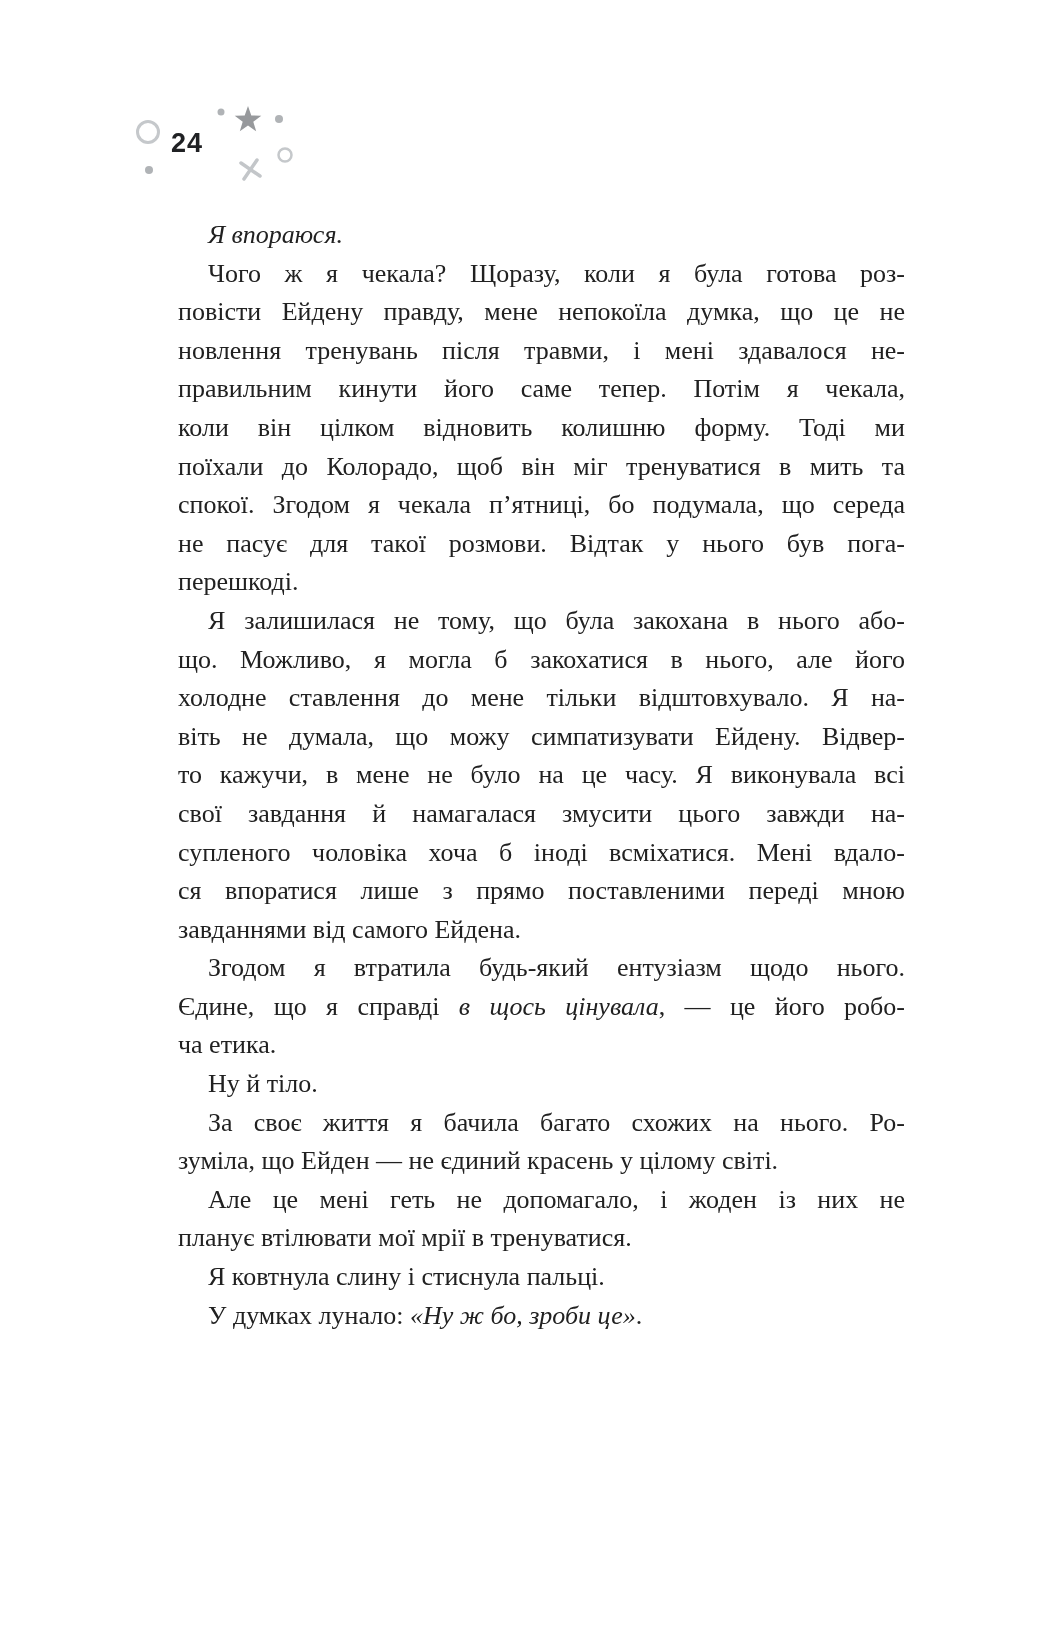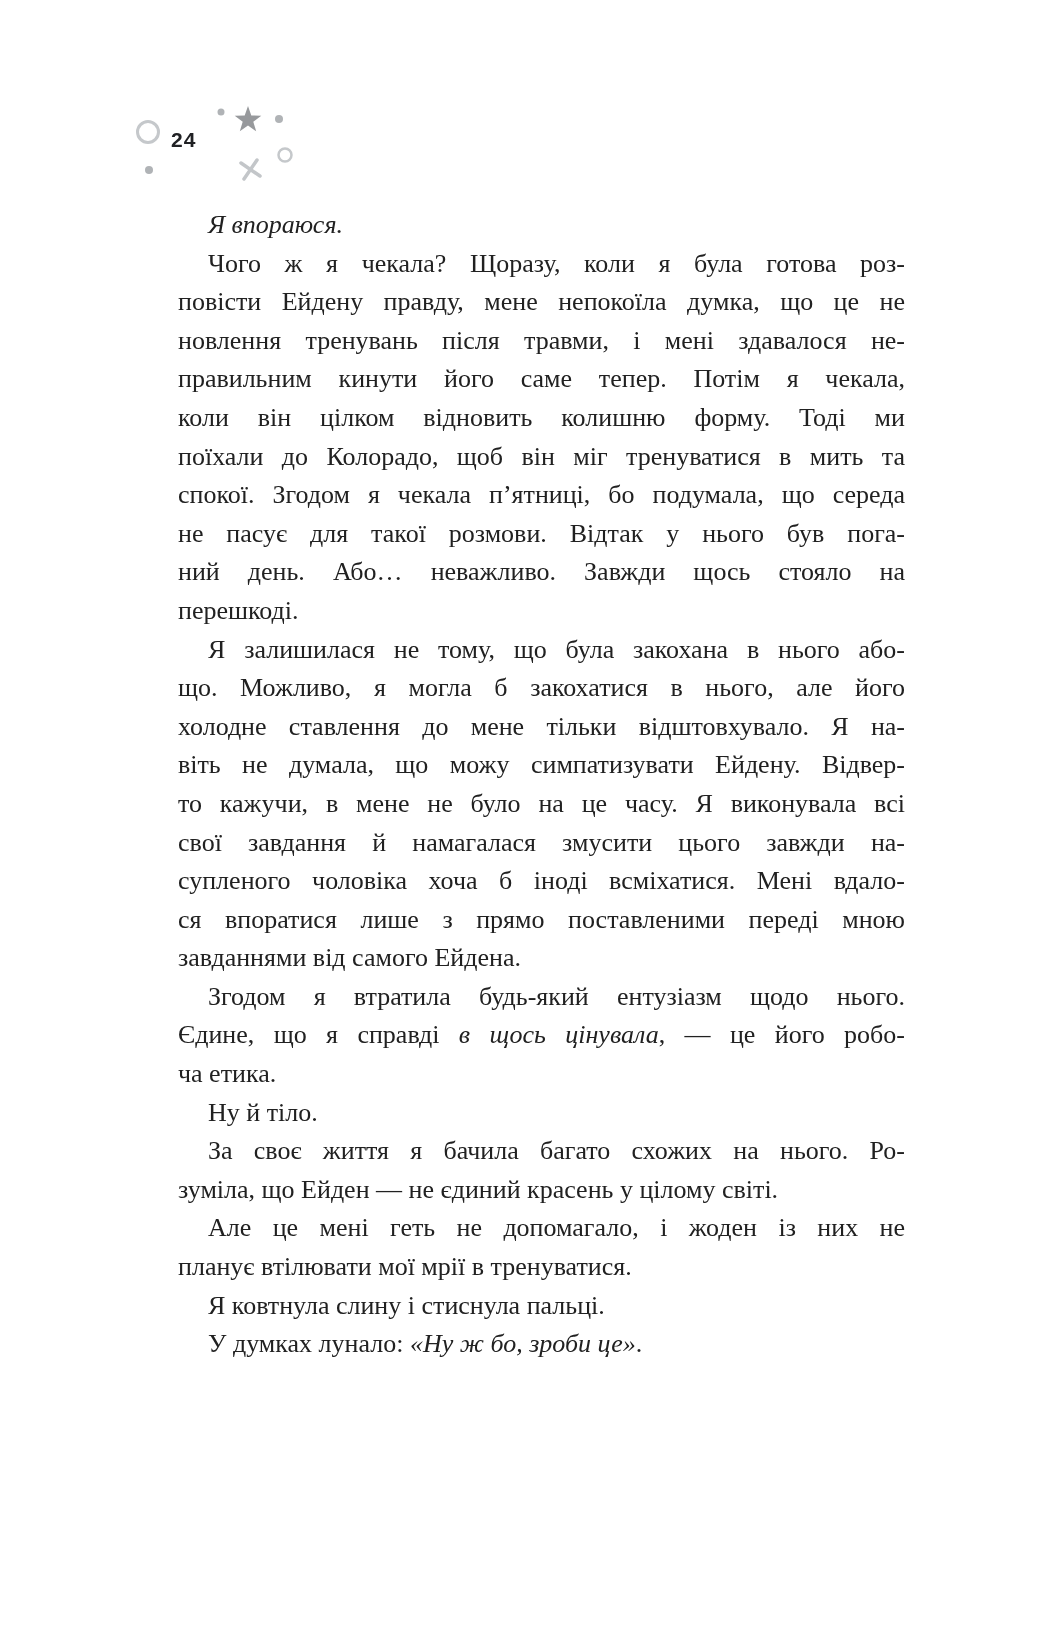--- a/index.html
+++ b/index.html
@@ -22,29 +22,29 @@
     top: 90px;
     width: 180px;
     height: 100px;
   }
   .page-number {
     position: absolute;
     left: 171px;
     top: 128px;
     font-family: "Liberation Sans", "DejaVu Sans", sans-serif;
     font-weight: 600;
-    font-size: 21px;
+    font-size: 27px;
     letter-spacing: 1px;
     color: #202124;
     text-align: center;
   }
   .text-block {
     position: absolute;
     left: 178px;
-    top: 206px;
+    top: 216px;
     width: 727px;
     font-size: 26px;
     line-height: 38.6px;
     color: #212121;
   }
   .para { margin: 0; }
   .para.italic { font-style: italic; }
   .line { text-align: justify; }
   .line.fill { text-align-last: justify; }
   .line.indent { text-indent: 30px; }
@@ -76,21 +76,20 @@
       </div>
       <div class="para">
         <div class="line fill indent"><span>Чого ж я чекала? Щоразу, коли я була готова роз-</span></div>
         <div class="line fill"><span>повісти Ейдену правду, мене непокоїла думка, що це не</span></div>
         <div class="line fill"><span>новлення тренувань після травми, і мені здавалося не-</span></div>
         <div class="line fill"><span>правильним кинути його саме тепер. Потім я чекала,</span></div>
         <div class="line fill"><span>коли він цілком відновить колишню форму. Тоді ми</span></div>
         <div class="line fill"><span>поїхали до Колорадо, щоб він міг тренуватися в мить та</span></div>
         <div class="line fill"><span>спокої. Згодом я чекала п’ятниці, бо подумала, що середа</span></div>
         <div class="line fill"><span>не пасує для такої розмови. Відтак у нього був пога-</span></div>
-        <div class="line fill"><span>ний день. Або… неважливо. Завжди щось стояло на</span></div>
         <div class="line"><span>перешкоді.</span></div>
       </div>
       <div class="para">
         <div class="line fill indent"><span>Я залишилася не тому, що була закохана в нього або-</span></div>
         <div class="line fill"><span>що. Можливо, я могла б закохатися в нього, але його</span></div>
         <div class="line fill"><span>холодне ставлення до мене тільки відштовхувало. Я на-</span></div>
         <div class="line fill"><span>віть не думала, що можу симпатизувати Ейдену. Відвер-</span></div>
         <div class="line fill"><span>то кажучи, в мене не було на це часу. Я виконувала всі</span></div>
         <div class="line fill"><span>свої завдання й намагалася змусити цього завжди на-</span></div>
         <div class="line fill"><span>супленого чоловіка хоча б іноді всміхатися. Мені вдало-</span></div>

